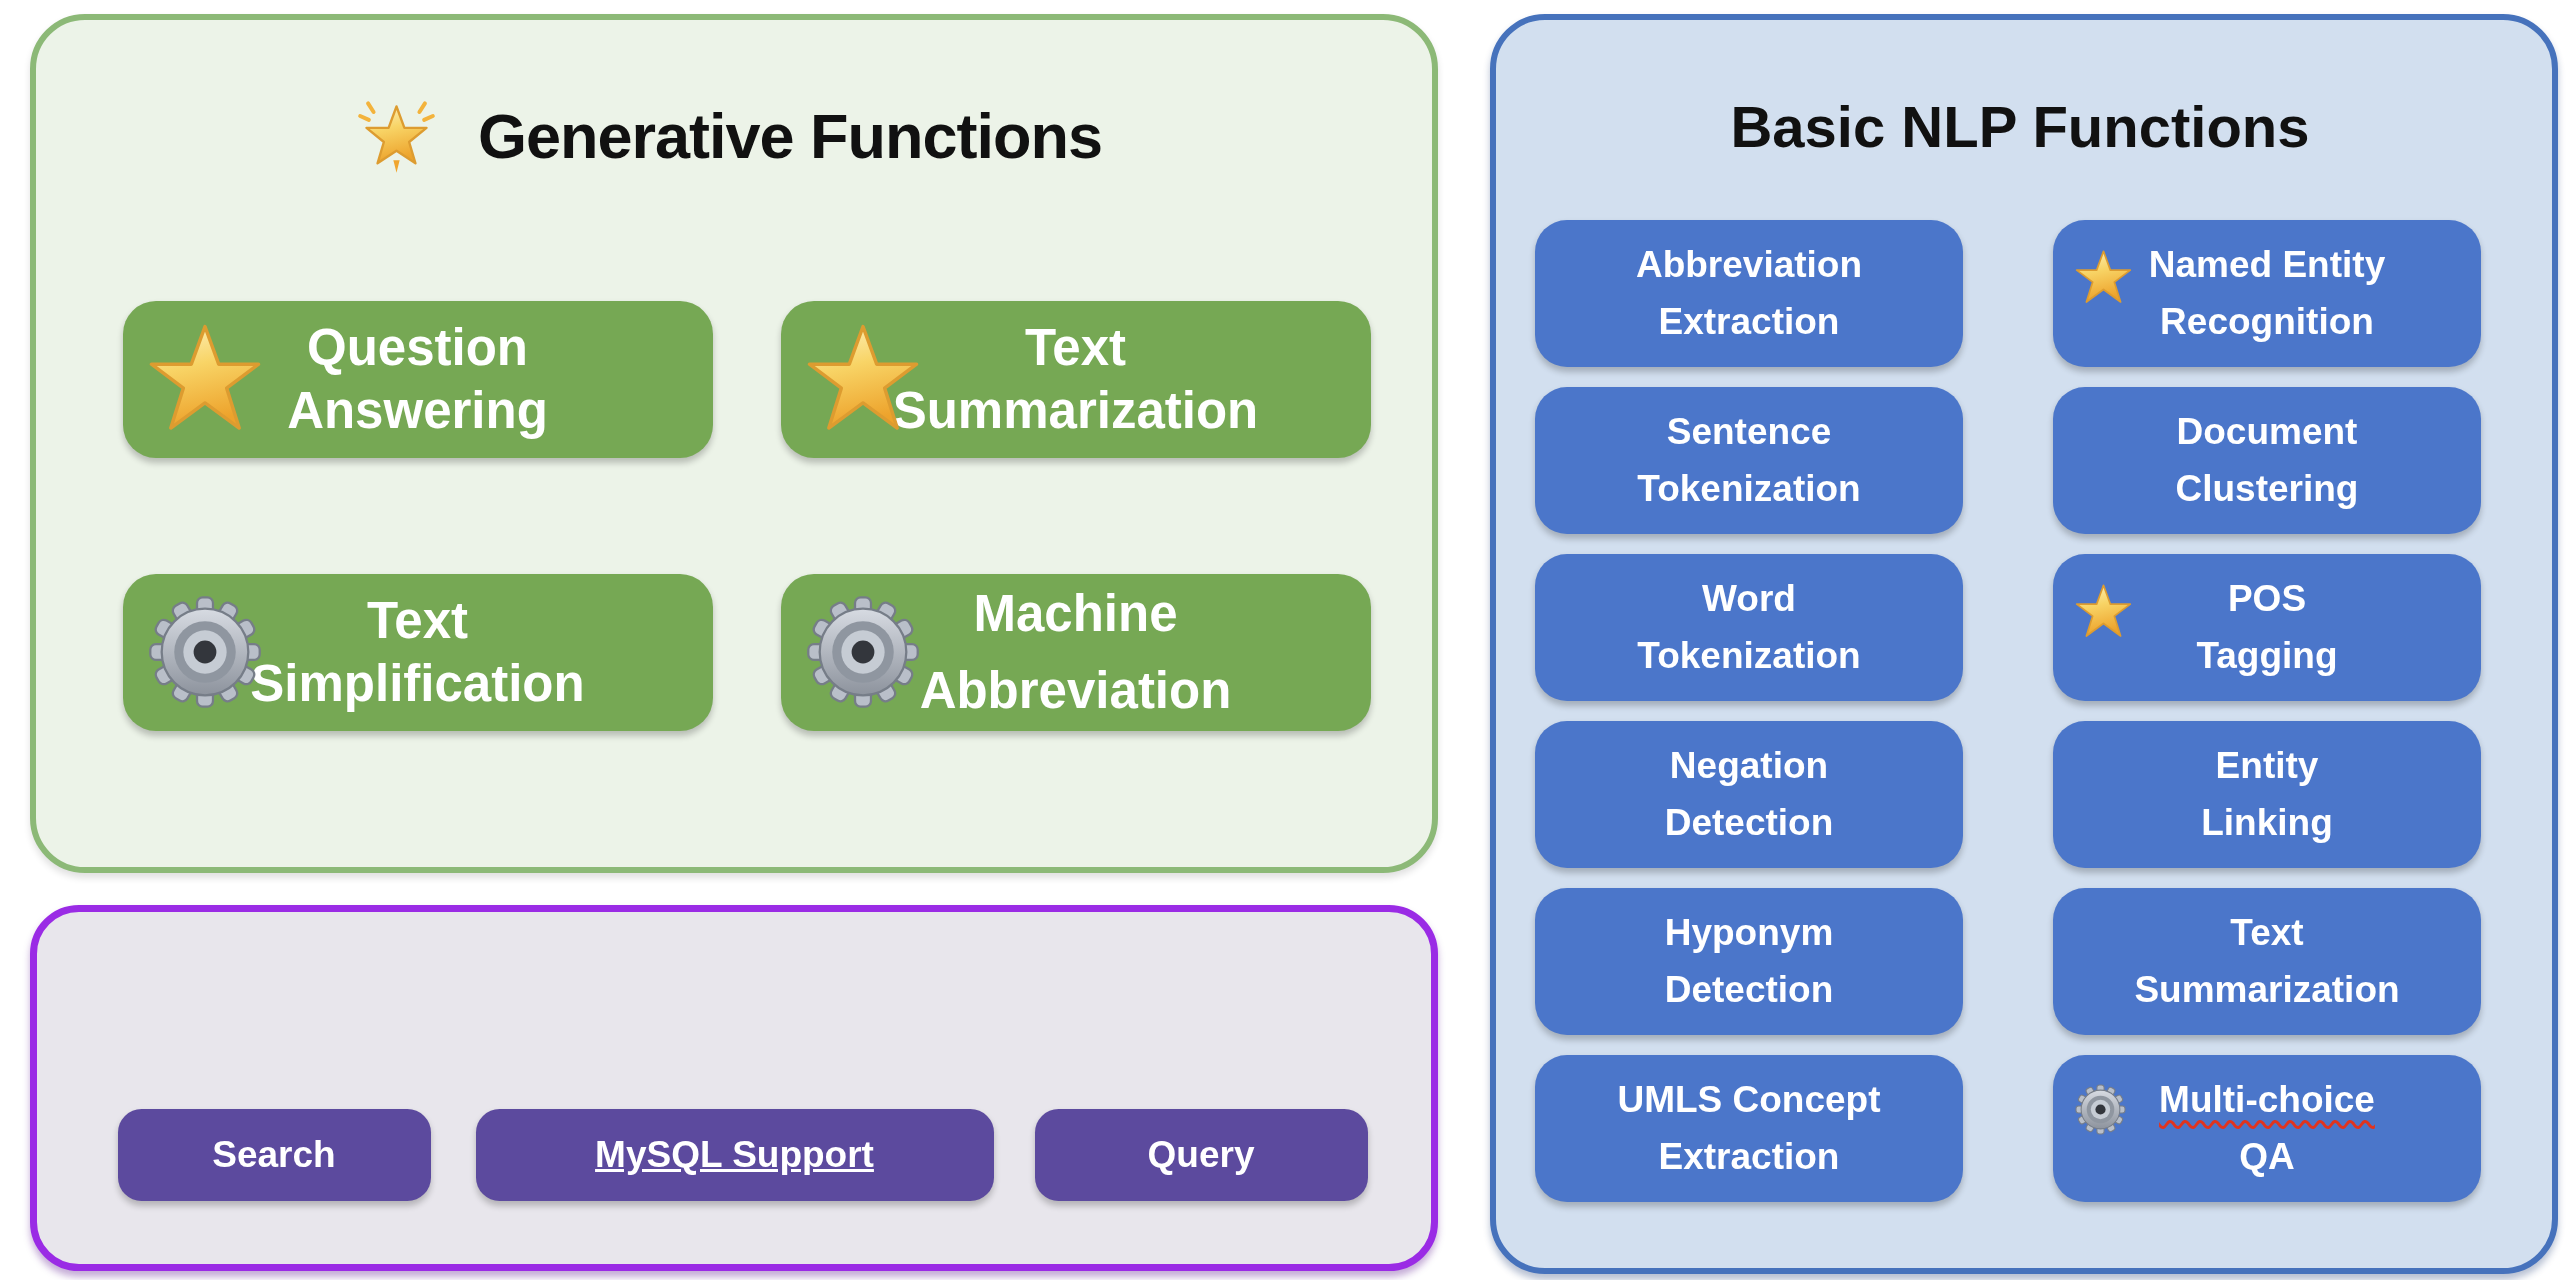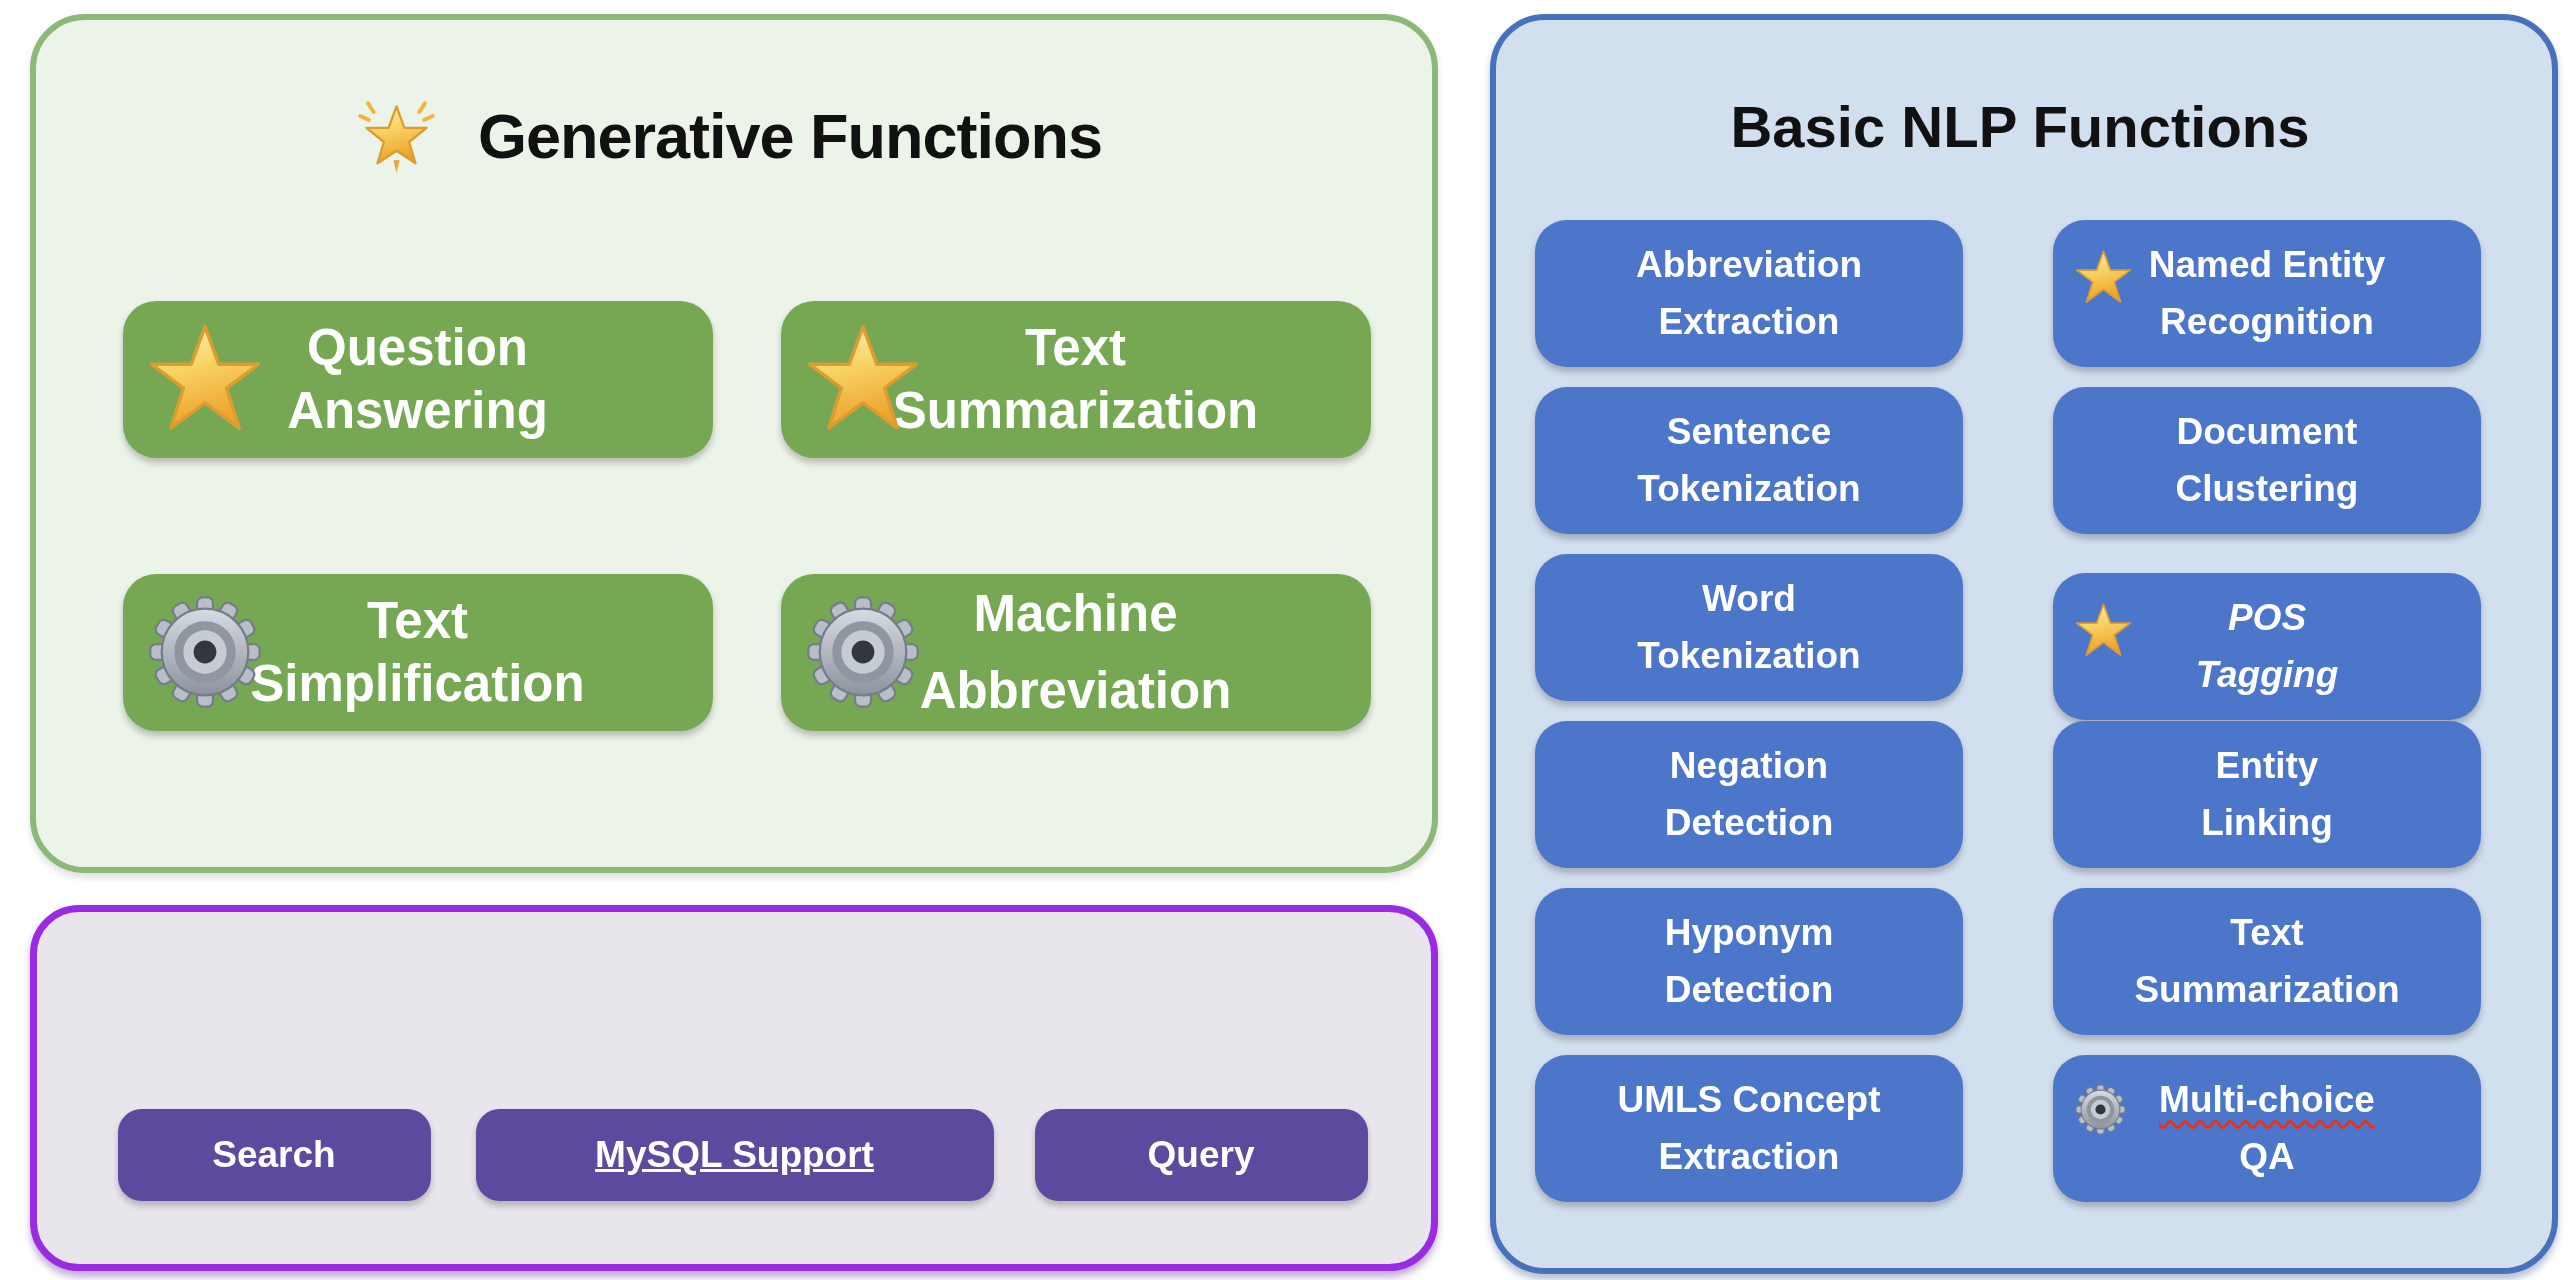--- a/index.html
+++ b/index.html
@@ -177,21 +177,21 @@
     </div>
     <div class="btn bbtn" style="left:557px;top:367px;">
       <span class="line">Document</span>
       <span class="line">Clustering</span>
     </div>
 
     <div class="btn bbtn" style="left:39px;top:534px;">
       <span class="line">Word</span>
       <span class="line">Tokenization</span>
     </div>
-    <div class="btn bbtn" style="left:557px;top:553px;font-style:italic;">
+    <div class="btn bbtn" style="left:557px;top:534px;">
       <svg class="btn-icon" viewBox="0 0 58 58" width="57" height="57">
           <use href="#sym-star"></use>
         </svg>
       <span class="line">POS</span>
       <span class="line">Tagging</span>
     </div>
 
     <div class="btn bbtn" style="left:39px;top:701px;">
       <span class="line">Negation</span>
       <span class="line">Detection</span>

